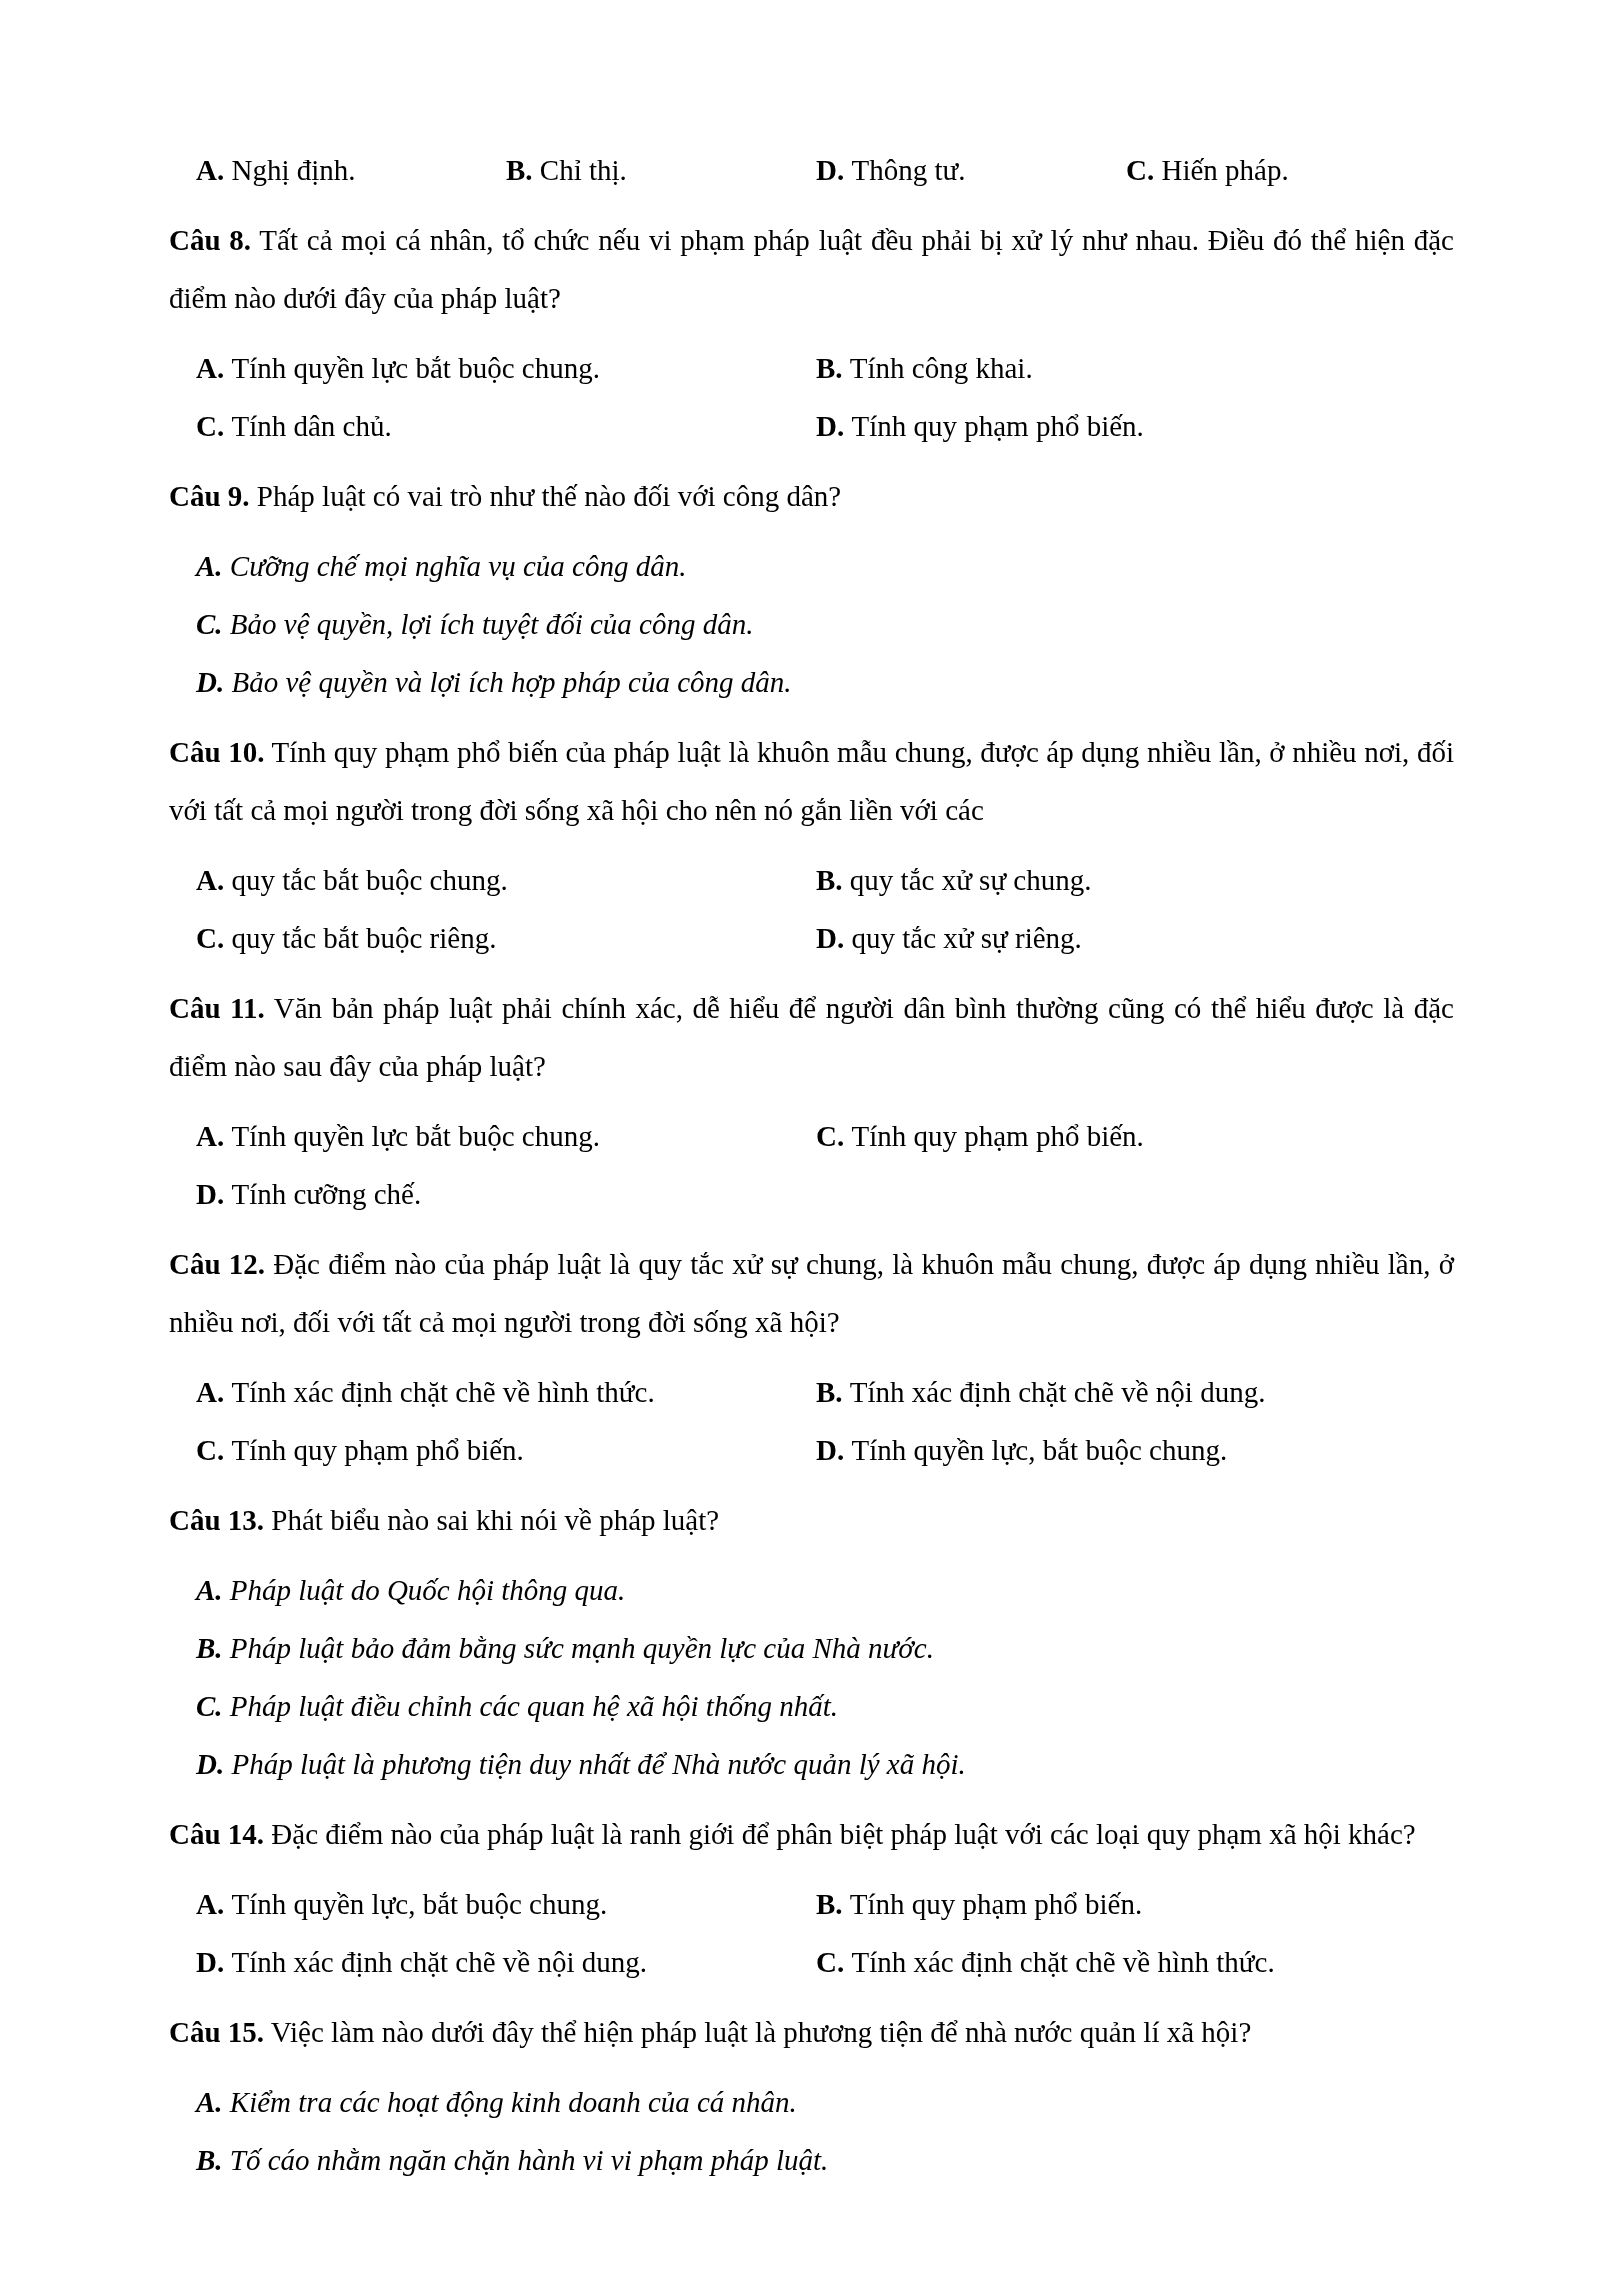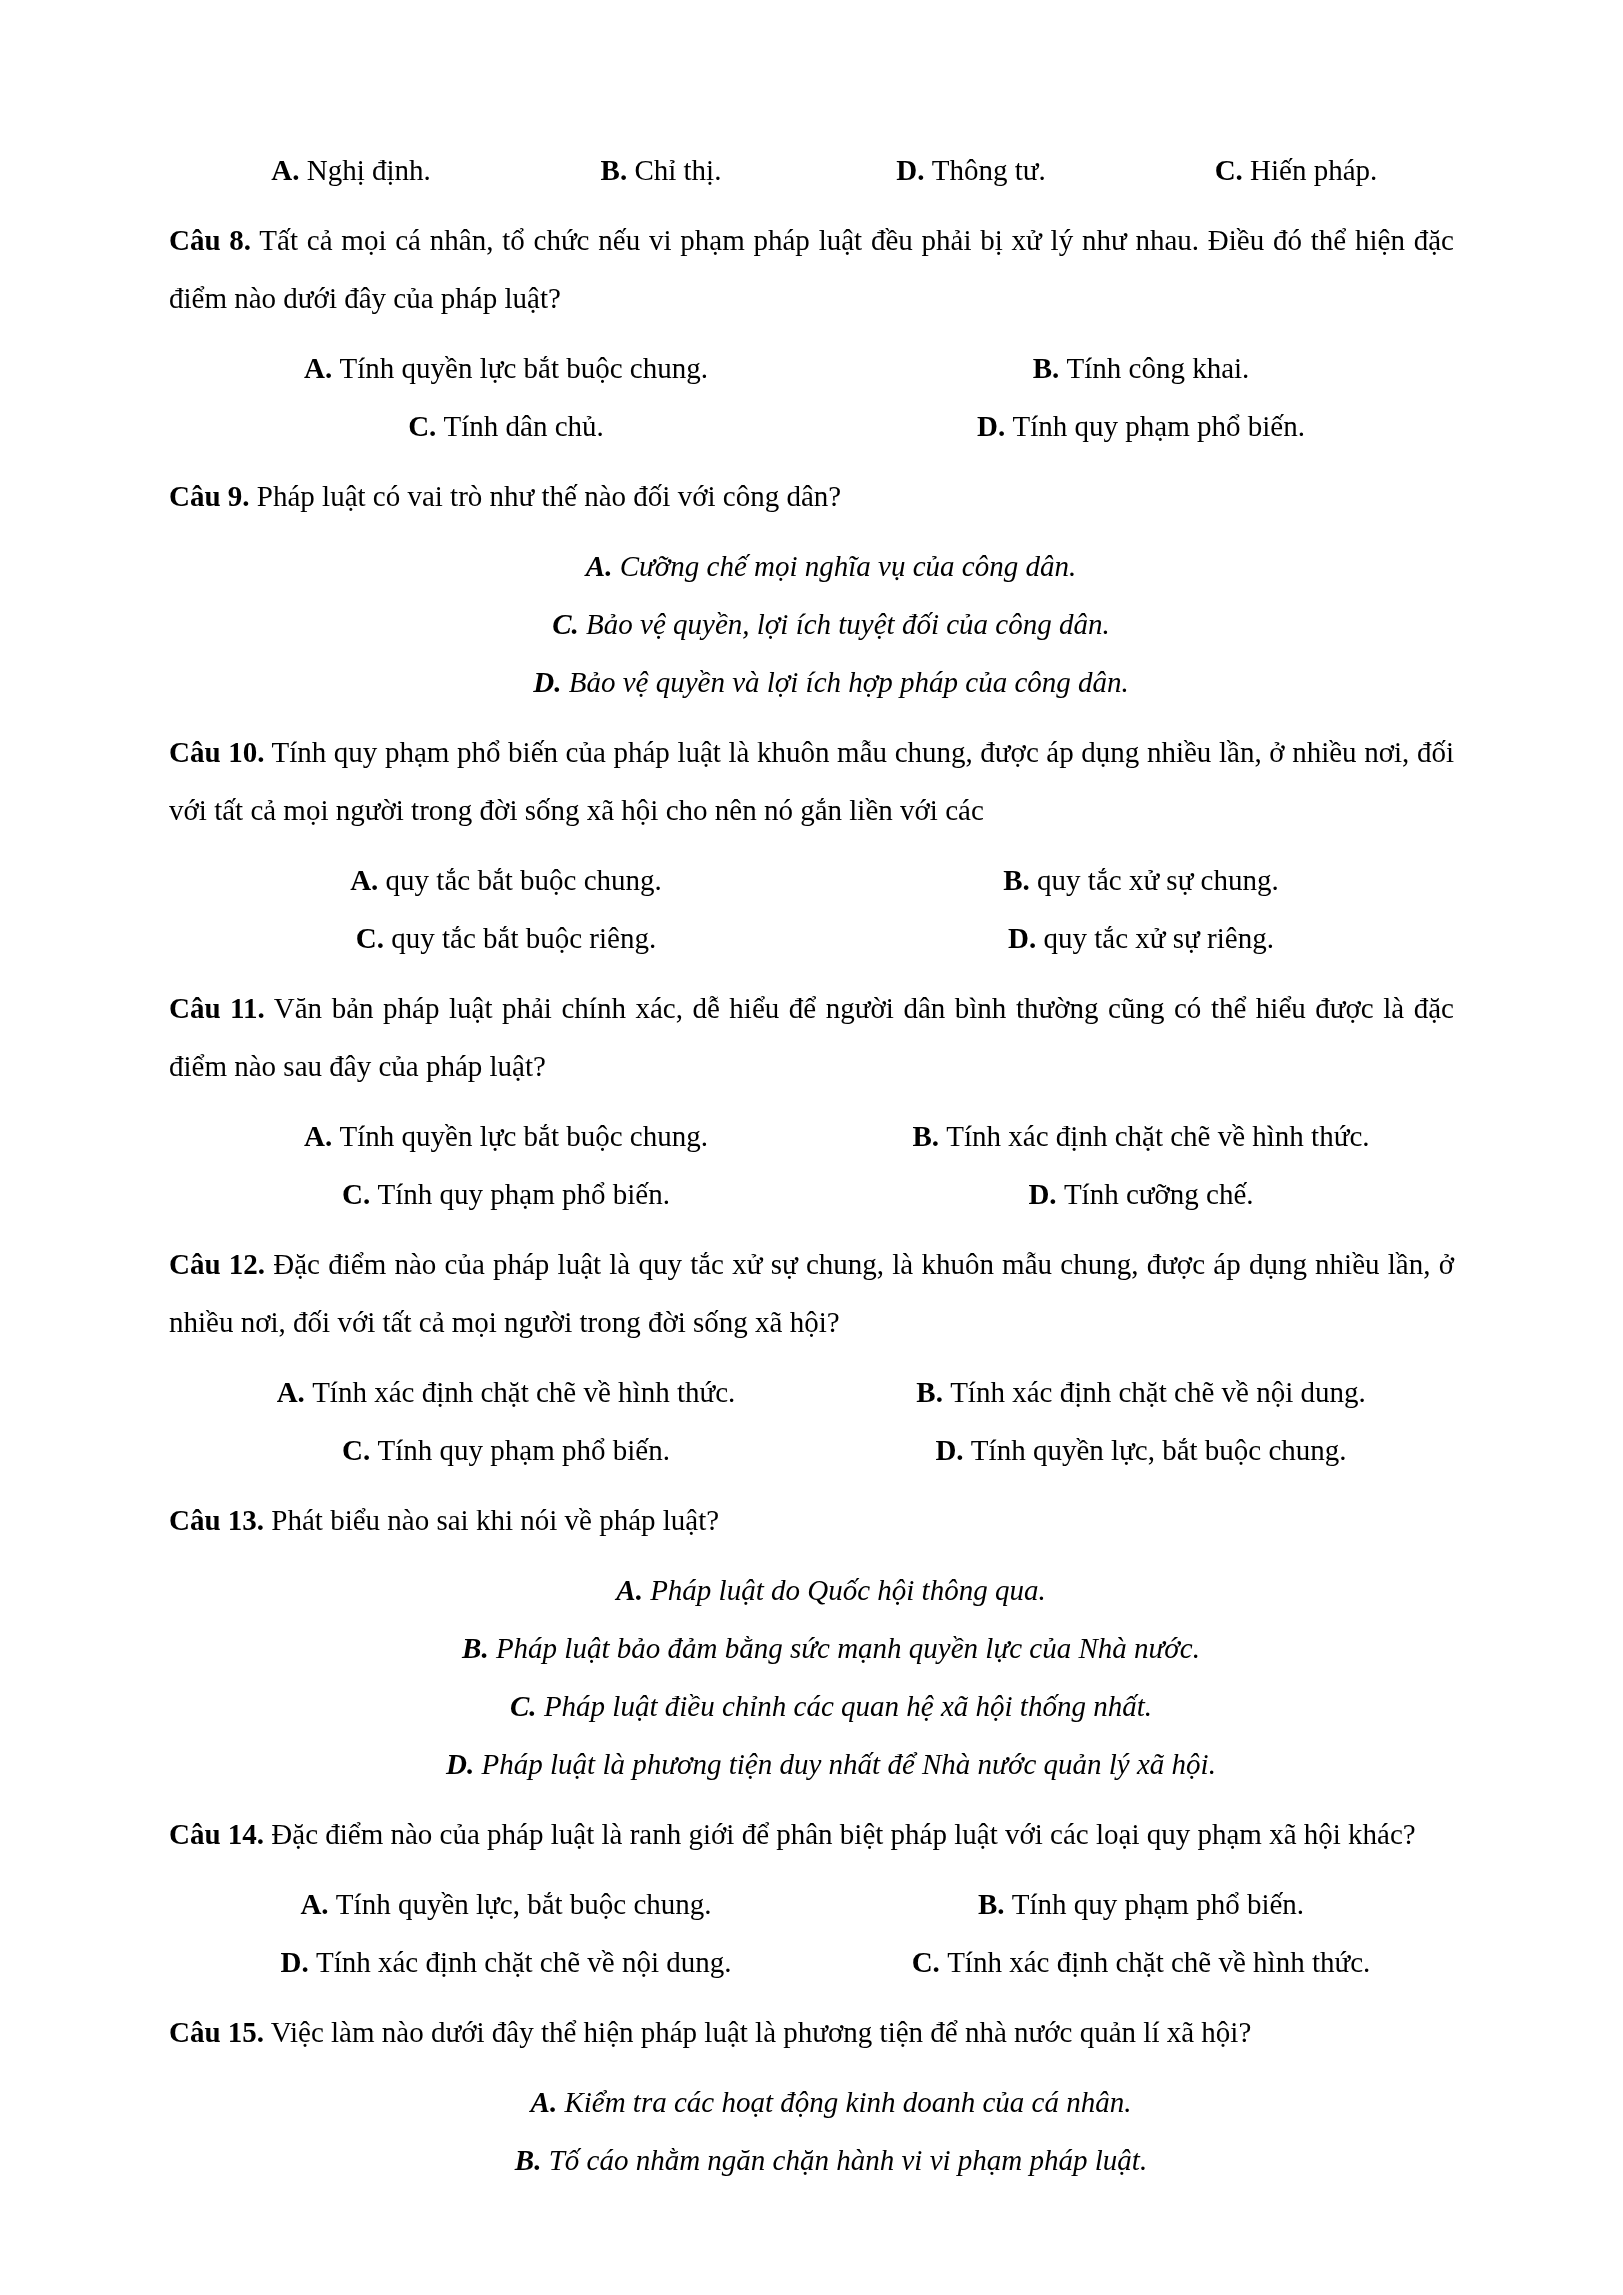--- a/index.html
+++ b/index.html
@@ -29,21 +29,20 @@
   }
   .qnum {
     font-weight: bold;
   }
   .opt-label {
     font-weight: bold;
   }
   .option {
     white-space: nowrap;
     overflow: hidden;
-    text-align: center;
   }
   
   .opt-row.four-col {
     display: grid;
     grid-template-columns: 310px 310px 310px 1fr;
     padding-left: 39px;
     box-sizing: border-box;
   }
   
   .opt-grid.two-col {
@@ -93,21 +92,20 @@
           <div class="option"><span class="opt-label">A.</span><span>&nbsp;quy tắc bắt buộc chung.</span></div>
           <div class="option"><span class="opt-label">B.</span><span>&nbsp;quy tắc xử sự chung.</span></div>
           <div class="option"><span class="opt-label">C.</span><span>&nbsp;quy tắc bắt buộc riêng.</span></div>
           <div class="option"><span class="opt-label">D.</span><span>&nbsp;quy tắc xử sự riêng.</span></div>
         </div>
       </div>
       <div class="question-block">
         <p class="qtext"><span class="qnum">Câu 11.</span> Văn bản pháp luật phải chính xác, dễ hiểu để người dân bình thường cũng có thể hiểu được là đặc điểm nào sau đây của pháp luật?</p>
         <div class="opt-grid two-col">
           <div class="option"><span class="opt-label">A.</span><span>&nbsp;Tính quyền lực bắt buộc chung.</span></div>
-          <div class="option"><span class="opt-label">B.</span><span>&nbsp;Tính xác định chặt chẽ về hình thức.</span></div>
           <div class="option"><span class="opt-label">C.</span><span>&nbsp;Tính quy phạm phổ biến.</span></div>
           <div class="option"><span class="opt-label">D.</span><span>&nbsp;Tính cưỡng chế.</span></div>
         </div>
       </div>
       <div class="question-block">
         <p class="qtext"><span class="qnum">Câu 12.</span> Đặc điểm nào của pháp luật là quy tắc xử sự chung, là khuôn mẫu chung, được áp dụng nhiều lần, ở nhiều nơi, đối với tất cả mọi người trong đời sống xã hội?</p>
         <div class="opt-grid two-col">
           <div class="option"><span class="opt-label">A.</span><span>&nbsp;Tính xác định chặt chẽ về hình thức.</span></div>
           <div class="option"><span class="opt-label">B.</span><span>&nbsp;Tính xác định chặt chẽ về nội dung.</span></div>
           <div class="option"><span class="opt-label">C.</span><span>&nbsp;Tính quy phạm phổ biến.</span></div>

